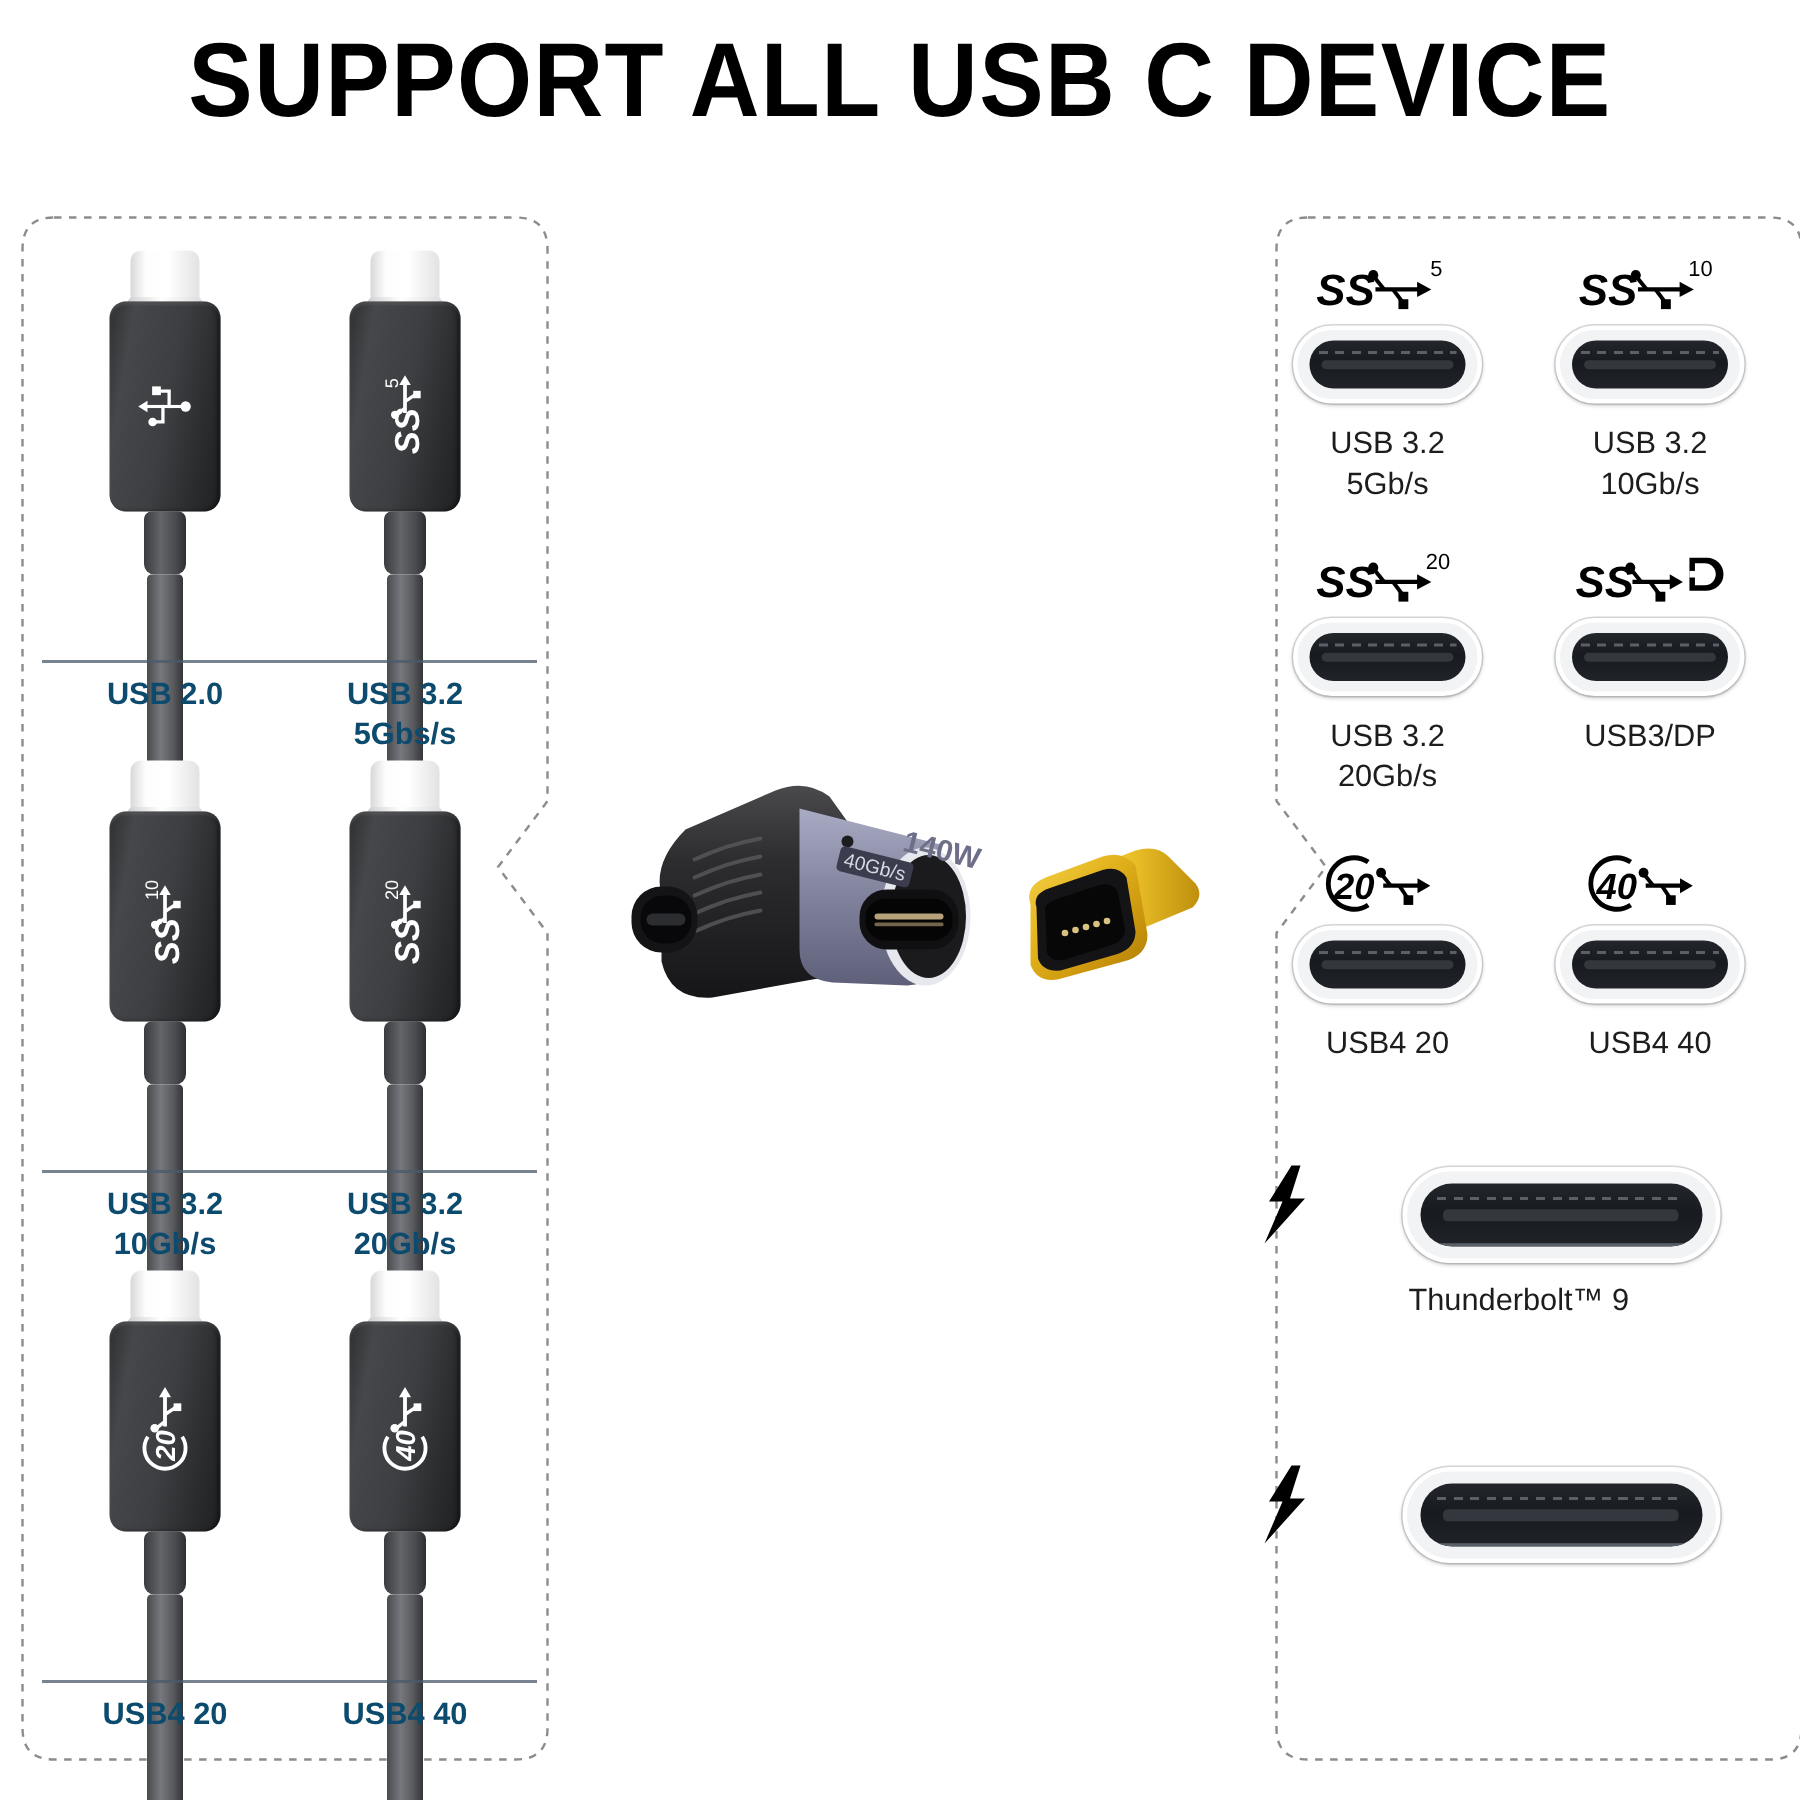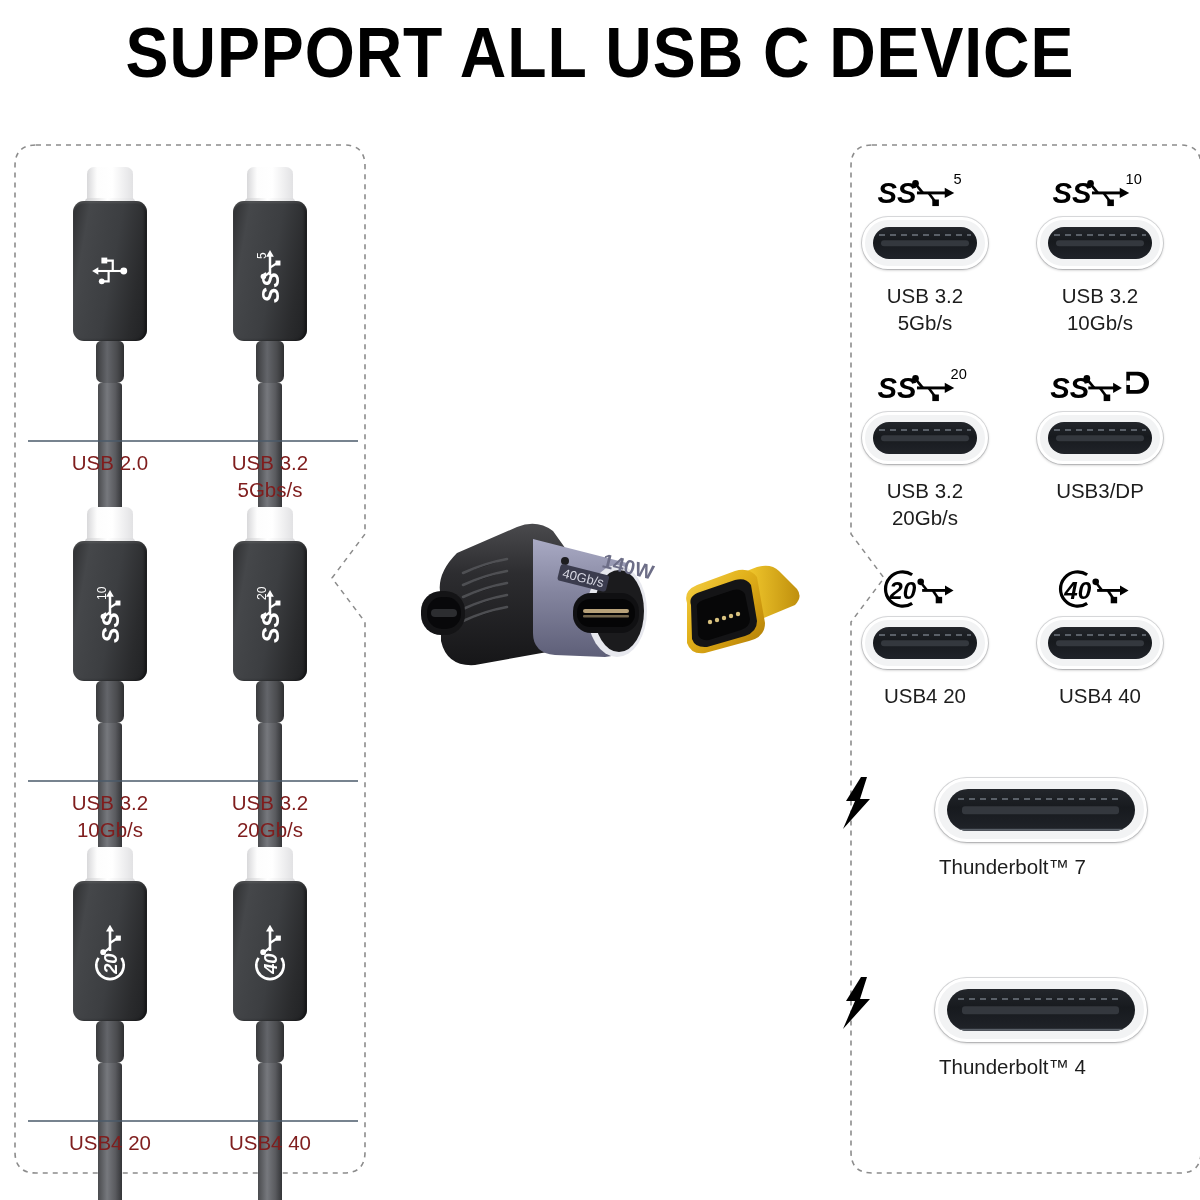--- a/index.html
+++ b/index.html
@@ -72,22 +72,23 @@
   .cord{
     margin:0 auto;width:24px;
     background:linear-gradient(90deg,#4a4b4e,#76787d 38%,#5a5b5f 72%,#343538);
     border-radius:3px;
   }
   .baseline{
     position:absolute;left:6px;width:330px;height:2px;background:#4a5a6a;opacity:.75;
   }
   .cap-label{
     position:absolute;width:160px;text-align:center;
-    font-size:20.5px;line-height:27px;color:#7f1d1d;
+    font-size:20.5px;line-height:27px;color:#0c4a6e;
     font-family:"Liberation Sans", sans-serif;
+    font-weight:bold;
   }
   .cap-label.c1{left:8px;}
   .cap-label.c2{left:168px;}
 
   
   #center-product{position:absolute;left:405px;top:505px;width:420px;height:190px;}
 
   
   #right-panel-content{position:absolute;left:840px;top:145px;width:345px;height:1030px;}
   .port-cell{position:absolute;width:150px;text-align:center;}
@@ -585,28 +586,27 @@
     <div class="tb-row" style="top:625px;">
       <span style="margin-right:22px;">
         <svg width="34" height="58" viewBox="0 0 34 58">
           <path d="M21 2 L6 26 H15 L3 54 L30 24 H20 L27 2 Z" fill="#000"></path>
         </svg>
       </span>
       <span class="port-shape" style="width:206px;height:58px;">
         <span class="port-inner" style="display:block;width:188px;height:42px;"></span>
       </span>
     </div>
-    <div class="tb-label" style="top:710px;">Thunderbolt™ 7</div>
+    <div class="tb-label" style="top:710px;">Thunderbolt™ 9</div>
 
     <div class="tb-row" style="top:825px;">
       <span style="margin-right:22px;">
         <svg width="34" height="58" viewBox="0 0 34 58">
           <path d="M21 2 L6 26 H15 L3 54 L30 24 H20 L27 2 Z" fill="#000"></path>
         </svg>
       </span>
       <span class="port-shape" style="width:206px;height:58px;">
         <span class="port-inner" style="display:block;width:188px;height:42px;"></span>
       </span>
     </div>
-    <div class="tb-label" style="top:910px;">Thunderbolt™ 4</div>
 
   </div>
 </div>
 
 </body></html>

